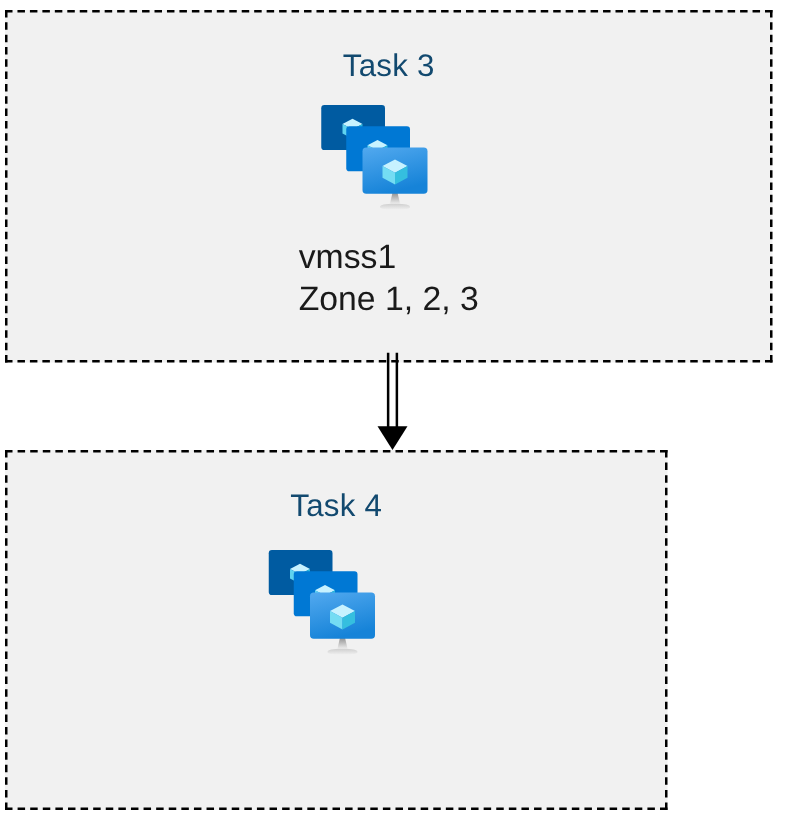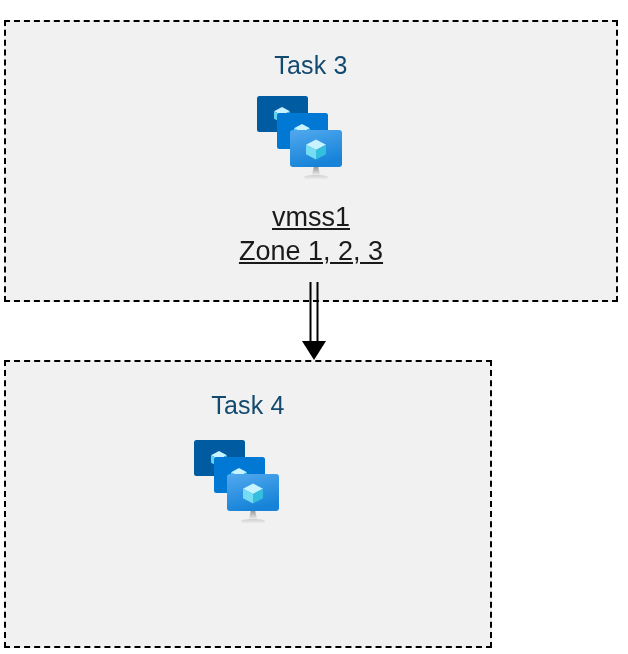--- a/index.html
+++ b/index.html
@@ -28,29 +28,29 @@
     box-sizing: border-box;
     background: #f1f1f1;
     border: 2px dashed #000000;
     display: flex;
     flex-direction: column;
     align-items: center;
   }
 
   #box-task3 {
     left: 4px;
-    top: 20px;
+    top: 8px;
     width: 614px;
     height: 282px;
   }
 
   #box-task4 {
     left: 4px;
     top: 360px;
-    width: 488px;
+    width: 530px;
     height: 288px;
   }
 
   .task-heading {
     color: #12496f;
     font-size: 25px;
     line-height: 1;
     letter-spacing: 0.2px;
     text-align: center;
     white-space: nowrap;
@@ -62,23 +62,22 @@
   .icon-wrap {
     width: 110px;
     height: 92px;
     position: relative;
   }
 
   #box-task3 .icon-wrap { margin-top: 14px; }
   #box-task4 .icon-wrap { margin-top: 18px; }
 
   .label-block {
-    text-align: center;
+    text-align: left;
     color: #1a1a1a;
-    text-decoration: underline;
   }
 
   #box-task3 .label-block { margin-top: 16px; }
   #box-task4 .label-block { margin-top: 28px; }
 
   .label-line {
     font-size: 27px;
     line-height: 34px;
     white-space: nowrap;
     color: #1a1a1a;

